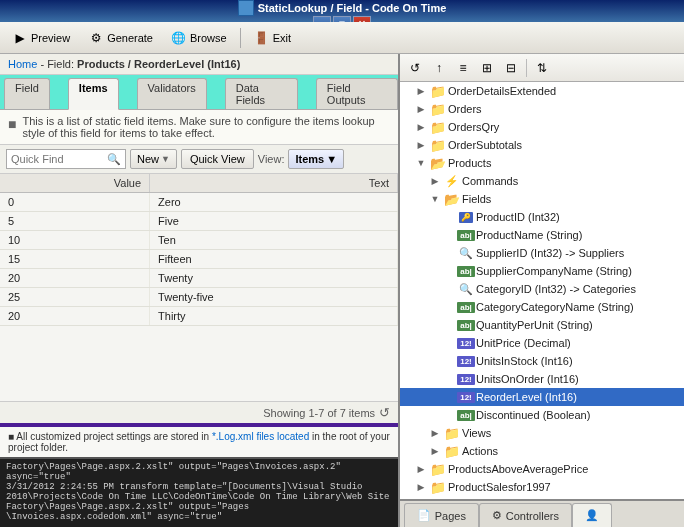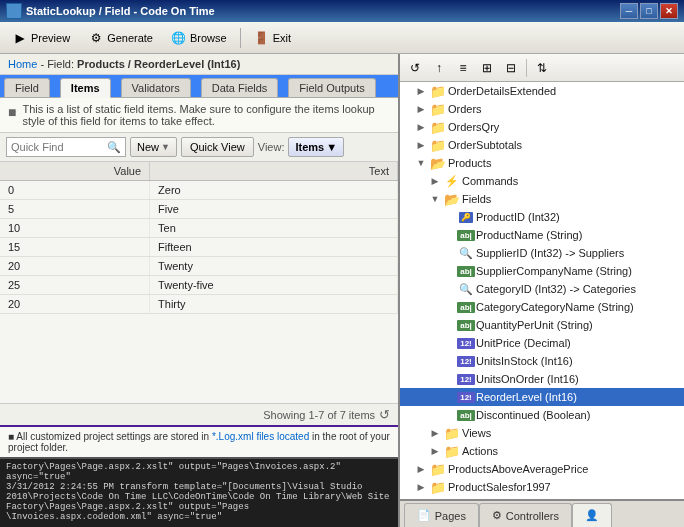--- a/index.html
+++ b/index.html
@@ -10,20 +10,21 @@
       background: linear-gradient(to bottom, #0a246a, #3a6ea5);
       color: white;
       height: 22px;
       display: flex;
       align-items: center;
       padding: 0 6px;
       font-size: 11px;
       font-weight: bold;
       justify-content: space-between;
       user-select: none;
+      flex-direction: column;
     }
     .title-bar-left { display: flex; align-items: center; gap: 4px; }
     .title-bar-icon { width: 16px; height: 16px; background: #4a8fcc; border: 1px solid #2060a0; }
     .title-bar-controls { display: flex; gap: 2px; }
     .title-btn {
       width: 18px; height: 16px; border: 1px solid #8899bb; cursor: pointer;
       font-size: 9px; display: flex; align-items: center; justify-content: center;
       color: white; font-weight: bold;
     }
     .title-btn.min { background: linear-gradient(to bottom, #5080c0, #3060a0); }
@@ -81,25 +82,25 @@
       background: #f0efe8;
       border-bottom: 1px solid #ccc;
       color: #333;
     }
     .breadcrumb a { color: #0066cc; text-decoration: none; }
     .breadcrumb b { font-weight: bold; }
 
     
     .tabs {
       display: flex;
-      background: #3b82f6;
+      background: #5eead4;
       border-bottom: 1px solid #aaa;
       padding-top: 3px;
       padding-left: 4px;
-      gap: 10px;
+      gap: 18px;
     }
     .tab {
       padding: 3px 10px;
       border: 1px solid #aaa;
       border-bottom: none;
       background: #dddbd4;
       cursor: pointer;
       font-size: 11px;
       border-radius: 3px 3px 0 0;
       color: #333;
@@ -202,21 +203,21 @@
       gap: 4px;
     }
     .refresh-icon { font-size: 13px; cursor: pointer; color: #666; }
 
     
     .log-area {
       font-size: 10px;
       color: #333;
       padding: 4px 8px;
       background: #f8f8f5;
-      border-top: 2px solid #4c1d95;
+      border-top: 4px solid #4c1d95;
     }
     .log-area a { color: #0066cc; }
 
     
     .console-area {
       height: 70px;
       background: #1e1e1e;
       color: #d0d0d0;
       font-size: 9px;
       font-family: 'Courier New', monospace;

